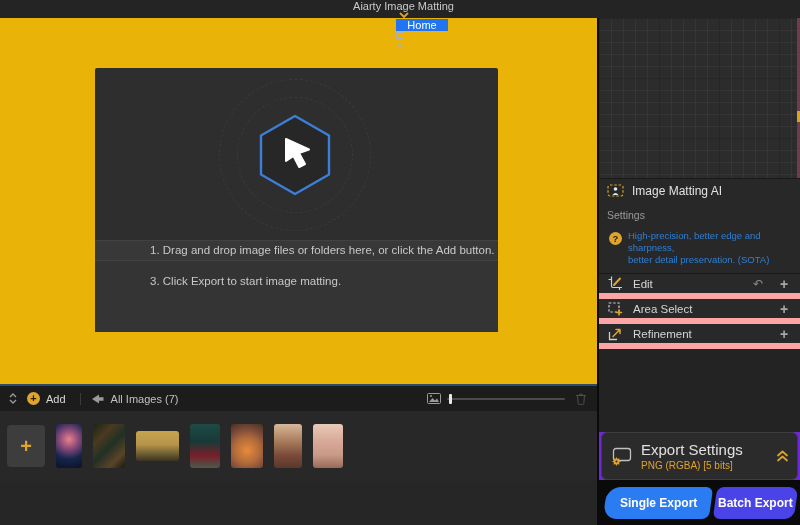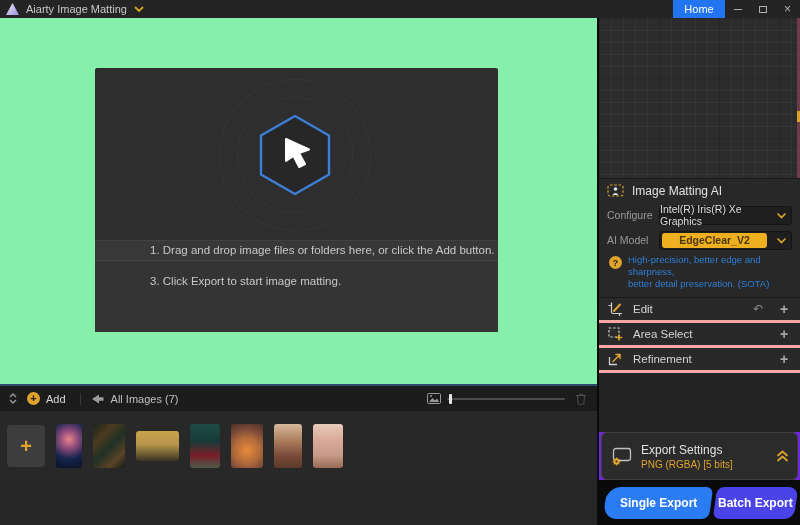--- a/index.html
+++ b/index.html
@@ -1,32 +1,32 @@
 <!DOCTYPE html>
 <html style="--accent-blue: #2374f0; --accent-yellow: #e0a32e; --model-pill: #eeb01f; --hint-blue: #2e7fd6; --single-export-blue: #2b7bf3; --batch-export-blue: #4a43e8; --panel-separator-blue: #2a4a6e; --hexagon-blue: #3d7fd6;"><head>
 <meta charset="utf-8">
 <style>
   * { margin:0; padding:0; box-sizing:border-box; }
   html,body { background:#000; }
   body { font-family:"Liberation Sans", sans-serif; }
   .app { position:relative; width:800px; height:525px; background:#151515; overflow:hidden; }
 
   
-  .titlebar { position:absolute; top:0; left:0; right:0; height:18px; background:#242424; display:flex; align-items:center; z-index:9; }
+  .titlebar { position:absolute; top:0; left:0; right:0; height:18px; background:#242424; display:flex; align-items:center; z-index:9;flex-direction:column; }
   .logo { width:13px; height:12px; margin-left:6px; }
   .app-title { font-size:11px; color:#c9c9c9; margin-left:7px; }
   .menu-chev { margin-left:7px; display:flex; align-items:center; cursor:default; }
   .tb-spacer { flex:1; }
   .home-btn { width:52px; height:18px; background:var(--accent-blue,#2374f0); color:#fff; font-size:11px; display:flex; align-items:center; justify-content:center;margin-left:44px; }
   .winctl { width:25px; height:18px; display:flex; align-items:center; justify-content:center; color:#b0b0b0; font-size:12px; }
   .min-bar { width:8px; height:1px; background:#b0b0b0; }
   .max-box { width:8px; height:7px; border:1px solid #b0b0b0; }
 
   
-  .left { position:absolute; top:18px; left:0; width:597px; bottom:0; background:#86efac; }
+  .left { position:absolute; top:18px; left:0; width:597px; bottom:0; background:#eab308; }
   .dropzone { position:absolute; left:95px; top:50px; width:403px; height:264px; background:#2e2e2e; border-radius:2px; }
   .dz-upper { position:absolute; top:0; left:0; right:0; height:172px; }
   .dash-circle { position:absolute; border:1px dashed #3a3a3a; border-radius:50%; }
   .dc1 { width:116px; height:116px; left:142px; top:29px; }
   .dc2 { width:152px; height:152px; left:124px; top:11px; }
   .hexwrap { position:absolute; left:160px; top:44px; }
   .dz-step1 { position:absolute; top:172px; left:0; right:0; height:21px; background:#383838; border-top:1px solid #424242; border-bottom:1px solid #424242; display:flex; align-items:center; padding-left:55px; }
   .dz-lower { position:absolute; top:193px; bottom:0; left:0; right:0; background:#343434; padding:13px 0 0 55px; display:flex; flex-direction:column; gap:13px; }
   .step-text { color:#c8c8c8; font-size:11.5px; line-height:15px; }
 
@@ -63,29 +63,29 @@
   .ai-title { color:#e2e2e2; font-size:12px; }
   .form-row { height:26px; display:flex; align-items:center; padding:0 8px; background:#282828; }
   .form-label { color:#9a9a9a; font-size:10.5px; width:52px; flex:0 0 auto; }
   .dropdown { position:relative; flex:1; height:19px; background:#1e1e1e; border:1px solid #141414; border-radius:3px; display:flex; align-items:center; justify-content:center; }
   .dd-value { color:#dcdcdc; font-size:10.5px; padding-right:14px; }
   .dd-chev { position:absolute; right:5px; top:6px; }
   .model-pill { position:absolute; left:2px; top:1px; bottom:1px; right:24px; background:var(--model-pill,#eeb01f); border-radius:3px; display:flex; align-items:center; justify-content:center; color:#4a3505; font-size:10.5px; font-weight:bold; }
   .hint-row { display:flex; gap:6px; padding:2px 8px 7px 10px; background:#282828; border-bottom:1px solid #1a1a1a; }
   .q-icon { width:13px; height:13px; border-radius:50%; background:var(--accent-yellow,#e0a32e); color:#2a2208; font-size:9.5px; font-weight:bold; text-align:center; line-height:13px; flex:0 0 auto; margin-top:2px; }
   .hint-text { color:var(--hint-blue,#2e7fd6); font-size:9.5px; line-height:12px; }
-  .tool-row { height:25px; display:flex; align-items:center; padding:0 9px; background:#292929; border-bottom:3px solid #fca5a5; }
+  .tool-row { height:25px; display:flex; align-items:center; padding:0 9px; background:#292929; border-bottom:6px solid #fca5a5; }
   .tool-label { color:#d5d5d5; font-size:11.5px; margin-left:10px; }
   .tool-sp { flex:1; }
   .undo { color:#8a8a8a; font-size:12px; margin-right:14px; }
   .plus { color:#a8a8a8; font-size:14px; font-weight:bold; width:14px; text-align:center; }
   .right-filler { flex:1; background:#232323; }
   .export-card { height:48px; margin:0 2px; background:#2b2b2b; border:1px solid #3e3e3e; border-radius:6px; display:flex; align-items:center; padding:0 8px; }
   .exp-texts { margin-left:8px; }
-  .exp-title { color:#e0e0e0; font-size:12px; }
+  .exp-title { color:#e0e0e0; font-size:15px; }
   .exp-format { color:var(--accent-yellow,#e0a32e); font-size:10px; margin-top:2px; }
   .exp-sp { flex:1; }
   .export-buttons { height:45px; background:#0a0a0a; display:flex; align-items:center; gap:4px; padding:0 3px; }
   .exp-btn { height:32px; display:flex; align-items:center; justify-content:center; transform:skewX(-8deg); color:#fff; font-size:12px; font-weight:bold; }
   .exp-btn > span { transform:skewX(8deg); }
   .btn-single { flex:1.32; background:var(--single-export-blue,#2b7bf3); border-radius:14px 7px 7px 14px; margin-left:3px; }
   .btn-batch { flex:1; background:var(--batch-export-blue,#4a43e8); border-radius:7px 9px 9px 7px; margin-right:1px; }
 </style>
 </head>
 <body>
@@ -192,38 +192,23 @@
     <div class="ai-header">
       <svg width="17" height="13" viewBox="0 0 17 13">
         <rect x="1" y="1" width="15" height="11" rx="2" fill="none" stroke="#d9a32a" stroke-width="1.2" stroke-dasharray="2.5 1.8"></rect>
         <circle cx="8.5" cy="5" r="1.8" fill="#e8e8e8"></circle>
         <path d="M5.5 11 Q8.5 7.2 11.5 11 Z" fill="#e8e8e8"></path>
       </svg>
       <span class="ai-title">Image Matting AI</span>
     </div>
 
     <div class="form-row">
-      <span class="form-label">Configure</span>
-      <span class="dropdown">
-        <span class="dd-value">Intel(R) Iris(R) Xe Graphics</span>
-        <svg class="dd-chev" width="9" height="6" viewBox="0 0 9 6">
-          <path d="M1 1 L4.5 4.5 L8 1" fill="none" stroke="#d9a32a" stroke-width="1.7" stroke-linecap="round"></path>
-        </svg>
-      </span>
-    </div>
-
-    <div class="form-row" style="height:24px;">
-      <span class="form-label">AI Model</span>
-      <span class="dropdown">
-        <span class="model-pill">EdgeClear_V2</span>
-        <svg class="dd-chev" width="9" height="6" viewBox="0 0 9 6">
-          <path d="M1 1 L4.5 4.5 L8 1" fill="none" stroke="#d9a32a" stroke-width="1.7" stroke-linecap="round"></path>
-        </svg>
-      </span>
-    </div>
+      <span class="form-label">Settings</span>
+    </div>
+
 
     <div class="hint-row">
       <span class="q-icon">?</span>
       <span class="hint-text">
         <span>High-precision, better edge and sharpness,</span><br>
         <span>better detail preservation. (SOTA)</span>
       </span>
     </div>
 
     <div class="tool-row">

